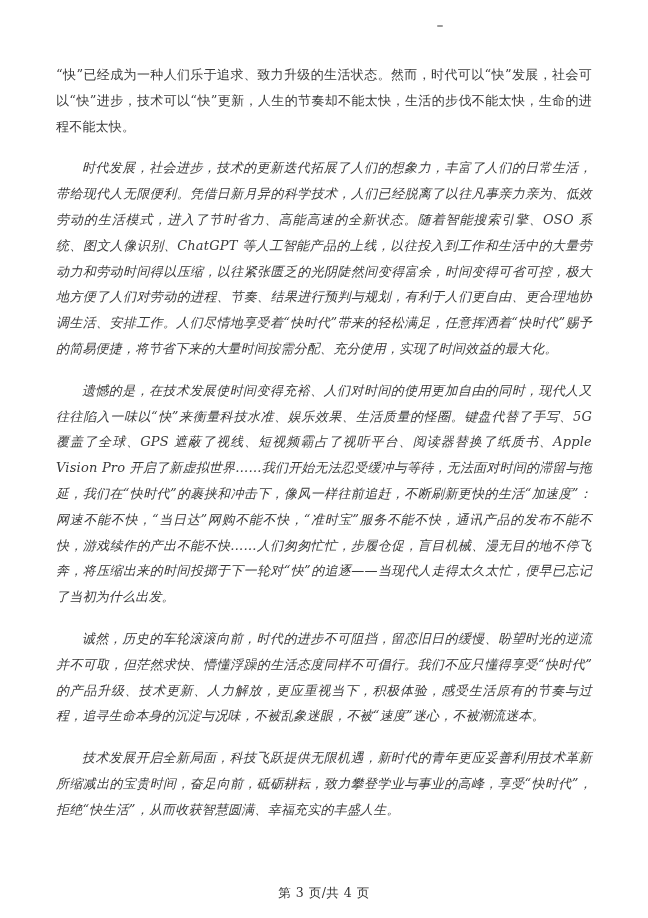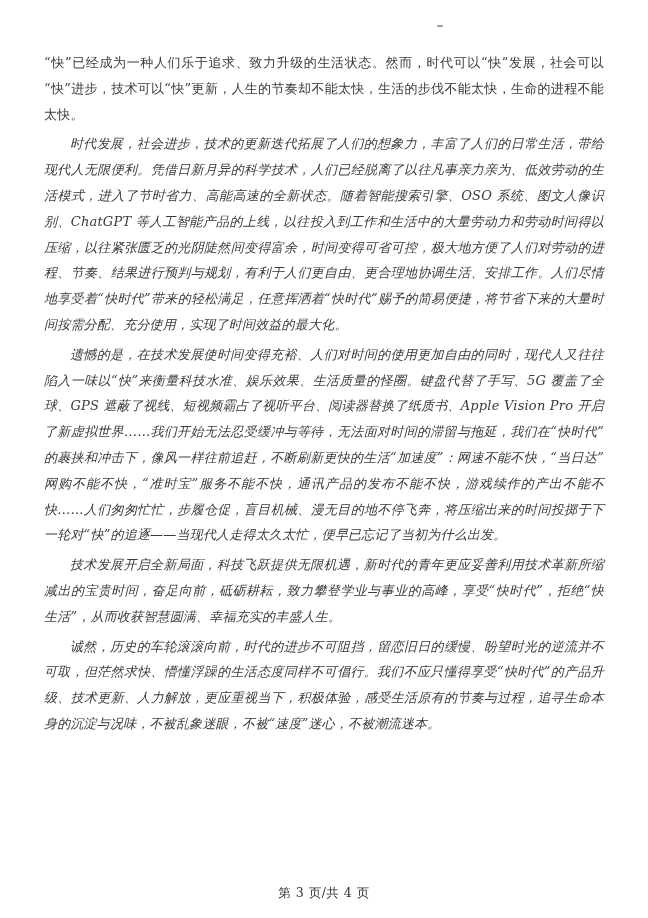--- a/index.html
+++ b/index.html
@@ -15,21 +15,21 @@
     overflow: hidden;
     font-family: "DejaVu Serif", "Liberation Serif", serif;
   }
   .content {
     position: absolute;
     left: 40px;
     top: 46px;
     width: 568px;
   }
   .para {
-    margin: 4px;
+    margin: 16px;
     font-size: 13px;
     line-height: 25.8px;
     color: #3a3a3a;
     text-align: justify;
     text-justify: inter-ideograph;
     letter-spacing: 0.2px;
   }
   .para.indent {
     text-indent: 2em;
     font-style: italic;
@@ -59,19 +59,19 @@
 <body>
 
 <div class="page">
 
   <span class="scan-artifact"></span>
 
   <div class="content">
     <p class="para">“快”已经成为一种人们乐于追求、致力升级的生活状态。然而，时代可以“快”发展，社会可以“快”进步，技术可以“快”更新，人生的节奏却不能太快，生活的步伐不能太快，生命的进程不能太快。</p>
     <p class="para indent">时代发展，社会进步，技术的更新迭代拓展了人们的想象力，丰富了人们的日常生活，带给现代人无限便利。凭借日新月异的科学技术，人们已经脱离了以往凡事亲力亲为、低效劳动的生活模式，进入了节时省力、高能高速的全新状态。随着智能搜索引擎、OSO 系统、图文人像识别、ChatGPT 等人工智能产品的上线，以往投入到工作和生活中的大量劳动力和劳动时间得以压缩，以往紧张匮乏的光阴陡然间变得富余，时间变得可省可控，极大地方便了人们对劳动的进程、节奏、结果进行预判与规划，有利于人们更自由、更合理地协调生活、安排工作。人们尽情地享受着“快时代”带来的轻松满足，任意挥洒着“快时代”赐予的简易便捷，将节省下来的大量时间按需分配、充分使用，实现了时间效益的最大化。</p>
     <p class="para indent">遗憾的是，在技术发展使时间变得充裕、人们对时间的使用更加自由的同时，现代人又往往陷入一味以“快”来衡量科技水准、娱乐效果、生活质量的怪圈。键盘代替了手写、5G 覆盖了全球、GPS 遮蔽了视线、短视频霸占了视听平台、阅读器替换了纸质书、Apple Vision Pro 开启了新虚拟世界……我们开始无法忍受缓冲与等待，无法面对时间的滞留与拖延，我们在“快时代”的裹挟和冲击下，像风一样往前追赶，不断刷新更快的生活“加速度”：网速不能不快，“当日达”网购不能不快，“准时宝”服务不能不快，通讯产品的发布不能不快，游戏续作的产出不能不快……人们匆匆忙忙，步履仓促，盲目机械、漫无目的地不停飞奔，将压缩出来的时间投掷于下一轮对“快”的追逐——当现代人走得太久太忙，便早已忘记了当初为什么出发。</p>
+    <p class="para indent">诚然，历史的车轮滚滚向前，时代的进步不可阻挡，留恋旧日的缓慢、盼望时光的逆流并不可取，但茫然求快、懵懂浮躁的生活态度同样不可倡行。我们不应只懂得享受“快时代”的产品升级、技术更新、人力解放，更应重视当下，积极体验，感受生活原有的节奏与过程，追寻生命本身的沉淀与况味，不被乱象迷眼，不被“速度”迷心，不被潮流迷本。</p>
     <p class="para indent">技术发展开启全新局面，科技飞跃提供无限机遇，新时代的青年更应妥善利用技术革新所缩减出的宝贵时间，奋足向前，砥砺耕耘，致力攀登学业与事业的高峰，享受“快时代”，拒绝“快生活”，从而收获智慧圆满、幸福充实的丰盛人生。</p>
-    <p class="para indent">诚然，历史的车轮滚滚向前，时代的进步不可阻挡，留恋旧日的缓慢、盼望时光的逆流并不可取，但茫然求快、懵懂浮躁的生活态度同样不可倡行。我们不应只懂得享受“快时代”的产品升级、技术更新、人力解放，更应重视当下，积极体验，感受生活原有的节奏与过程，追寻生命本身的沉淀与况味，不被乱象迷眼，不被“速度”迷心，不被潮流迷本。</p>
   </div>
 
   <div class="footer">第 3 页/共 4 页</div>
 
 </div>
 
 </body></html>

